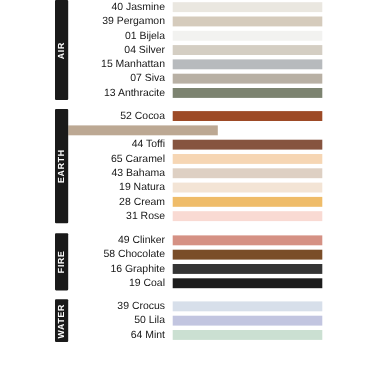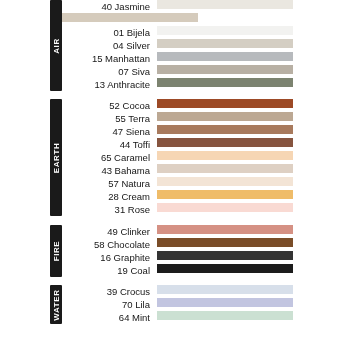--- a/index.html
+++ b/index.html
@@ -48,21 +48,21 @@
   }
   .group-rows {
     flex: 1 1 auto;
     display: flex;
     flex-direction: column;
     justify-content: center;
   }
   .row {
     display: flex;
     flex-direction: row;
-    align-items: flex-start;
+    align-items: center;
     height: 13px;
   }
   .row-label {
     flex: 0 0 88px;
     text-align: right;
     padding-right: 7px;
     font-size: 9.5px;
     line-height: 13px;
     color: #161616;
     white-space: nowrap;
@@ -82,20 +82,21 @@
     <div class="group">
       <div class="group-tab">
         <span class="group-tab-label">AIR</span>
       </div>
       <div class="group-rows">
         <div class="row">
           <div class="row-label">40 Jasmine</div>
           <div class="row-swatch" style="background: rgb(234, 231, 224);"></div>
         </div>
         <div class="row">
+          <div class="row-label">39 Pergamon</div>
           <div class="row-swatch" style="background: rgb(213, 203, 188);"></div>
         </div>
         <div class="row">
           <div class="row-label">01 Bijela</div>
           <div class="row-swatch" style="background: rgb(242, 242, 240);"></div>
         </div>
         <div class="row">
           <div class="row-label">04 Silver</div>
           <div class="row-swatch" style="background: rgb(212, 206, 195);"></div>
         </div>
@@ -117,41 +118,36 @@
     <div class="group">
       <div class="group-tab">
         <span class="group-tab-label">EARTH</span>
       </div>
       <div class="group-rows">
         <div class="row">
           <div class="row-label">52 Cocoa</div>
           <div class="row-swatch" style="background: rgb(157, 74, 38);"></div>
         </div>
         <div class="row">
-          <div class="row-label">55 Terra</div>
           <div class="row-swatch" style="background: rgb(188, 168, 147);"></div>
-        </div>
-        <div class="row">
-          <div class="row-label">47 Siena</div>
-          <div class="row-swatch" style="background: rgb(168, 122, 93);"></div>
         </div>
         <div class="row">
           <div class="row-label">44 Toffi</div>
           <div class="row-swatch" style="background: rgb(134, 84, 63);"></div>
         </div>
         <div class="row">
           <div class="row-label">65 Caramel</div>
           <div class="row-swatch" style="background: rgb(246, 214, 180);"></div>
         </div>
         <div class="row">
           <div class="row-label">43 Bahama</div>
           <div class="row-swatch" style="background: rgb(222, 208, 195);"></div>
         </div>
         <div class="row">
-          <div class="row-label">57 Natura</div>
+          <div class="row-label">19 Natura</div>
           <div class="row-swatch" style="background: rgb(243, 228, 213);"></div>
         </div>
         <div class="row">
           <div class="row-label">28 Cream</div>
           <div class="row-swatch" style="background: rgb(239, 188, 105);"></div>
         </div>
         <div class="row">
           <div class="row-label">31 Rose</div>
           <div class="row-swatch" style="background: rgb(249, 218, 211);"></div>
         </div>
@@ -185,21 +181,21 @@
     <div class="group">
       <div class="group-tab">
         <span class="group-tab-label">WATER</span>
       </div>
       <div class="group-rows">
         <div class="row">
           <div class="row-label">39 Crocus</div>
           <div class="row-swatch" style="background: rgb(215, 223, 234);"></div>
         </div>
         <div class="row">
-          <div class="row-label">70 Lila</div>
+          <div class="row-label">50 Lila</div>
           <div class="row-swatch" style="background: rgb(194, 197, 224);"></div>
         </div>
         <div class="row">
           <div class="row-label">64 Mint</div>
           <div class="row-swatch" style="background: rgb(203, 224, 210);"></div>
         </div>
       </div>
     </div>
   </div>
 

